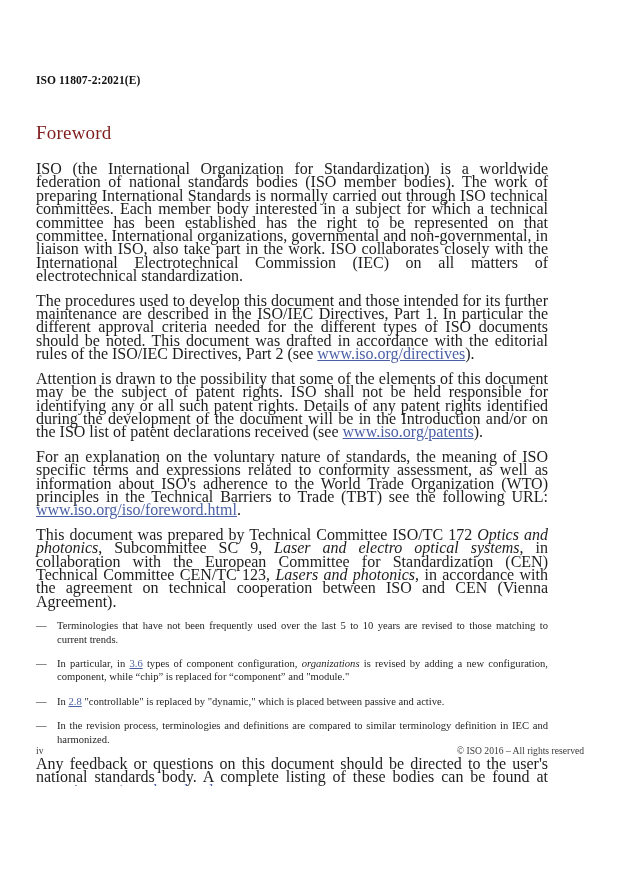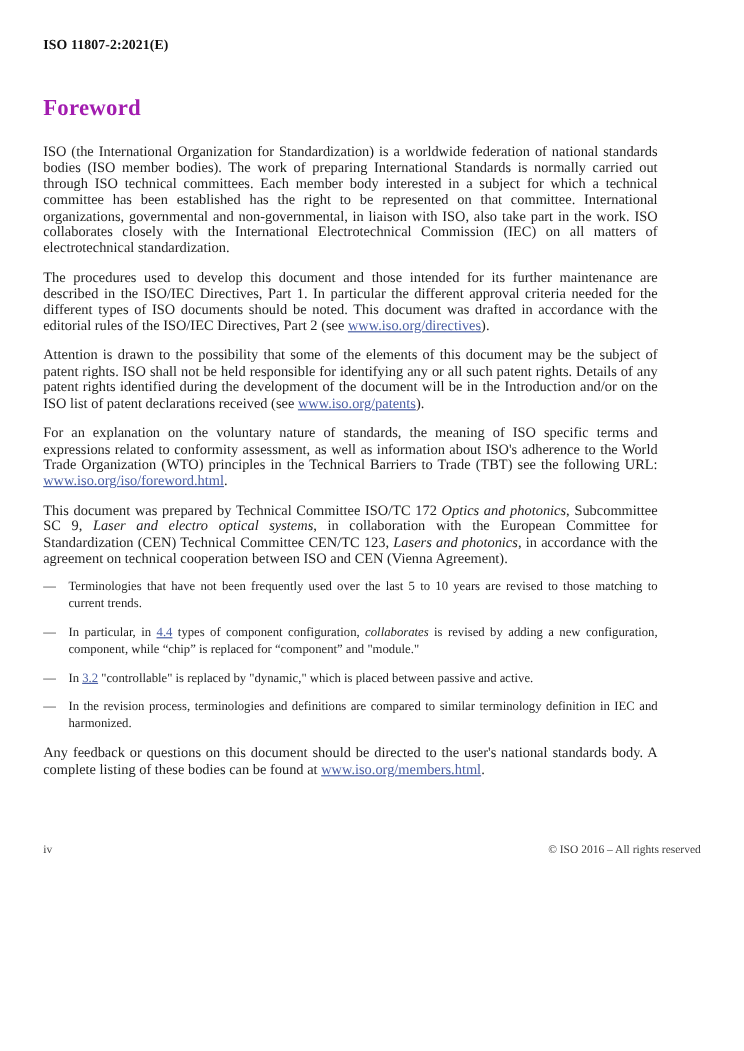--- a/index.html
+++ b/index.html
@@ -8,45 +8,46 @@
     background: #ffffff;
   }
   .page {
     position: relative;
     width: 620px;
     height: 744px;
     background: #ffffff;
     font-family: "Liberation Serif", "DejaVu Serif", serif;
     color: #1d1d1d;
     overflow: hidden;
+    margin-top: 42px;
   }
   .doc-header {
     position: absolute;
     left: 36px;
     top: 32px;
     font-size: 11.5px;
     font-weight: bold;
     letter-spacing: 0.1px;
     color: #111111;
   }
   .content {
     position: absolute;
     left: 36px;
     top: 80px;
     width: 512px;
   }
   h1.title {
     font-size: 19px;
-    font-weight: bold;
+    font-weight: normal;
     margin: 0 0 18px 0;
     letter-spacing: 0.2px;
-    color: #a21caf;
+    color: #7f1d1d;
   }
   p.para {
-    font-size: 12px;
+    font-size: 16px;
     line-height: 13.4px;
     text-align: justify;
     text-justify: inter-word;
     margin: 0 0 11px 0;
     color: #1d1d1d;
   }
   .lnk {
     color: #4a5fa5;
   }
   .it {
@@ -107,23 +108,23 @@
 
     <p class="para"><span>For an explanation on the voluntary nature of standards, the meaning of ISO specific terms and expressions related to conformity assessment, as well as information about ISO's adherence to the World Trade Organization (WTO) principles in the Technical Barriers to Trade (TBT) see the following URL: </span><a class="lnk" href="#">www.iso.org/iso/foreword.html</a><span>.</span></p>
 
     <p class="para"><span>This document was prepared by Technical Committee ISO/TC 172 </span><span class="it">Optics and photonics</span><span>, Subcommittee SC 9, </span><span class="it">Laser and electro optical systems</span><span>, in collaboration with the European Committee for Standardization (CEN) Technical Committee CEN/TC 123, </span><span class="it">Lasers and photonics</span><span>, in accordance with the agreement on technical cooperation between ISO and CEN (Vienna Agreement).</span></p>
 
 
     <ul class="dash-list">
 
       <li><span class="dash">—</span><span>Terminologies that have not been frequently used over the last 5 to 10 years are revised to those matching to current trends.</span></li>
 
-      <li><span class="dash">—</span><span>In particular, in </span><a class="lnk" href="#">4.4</a><span> types of component configuration, </span><span class="it">collaborates</span><span> is revised by adding a new configuration, component, while “chip” is replaced for “component” and "module."</span></li>
+      <li><span class="dash">—</span><span>In particular, in </span><a class="lnk" href="#">3.6</a><span> types of component configuration, </span><span class="it">organizations</span><span> is revised by adding a new configuration, component, while “chip” is replaced for “component” and "module."</span></li>
 
-      <li><span class="dash">—</span><span>In </span><a class="lnk" href="#">3.2</a><span> "controllable" is replaced by "dynamic," which is placed between passive and active.</span></li>
+      <li><span class="dash">—</span><span>In </span><a class="lnk" href="#">2.8</a><span> "controllable" is replaced by "dynamic," which is placed between passive and active.</span></li>
 
       <li><span class="dash">—</span><span>In the revision process, terminologies and definitions are compared to similar terminology definition in IEC and harmonized.</span></li>
 
     </ul>
 
 
     <p class="para"><span>Any feedback or questions on this document should be directed to the user's national standards body. A complete listing of these bodies can be found at </span><a class="lnk" href="#">www.iso.org/members.html</a><span>.</span></p>
 
   </div>
 

